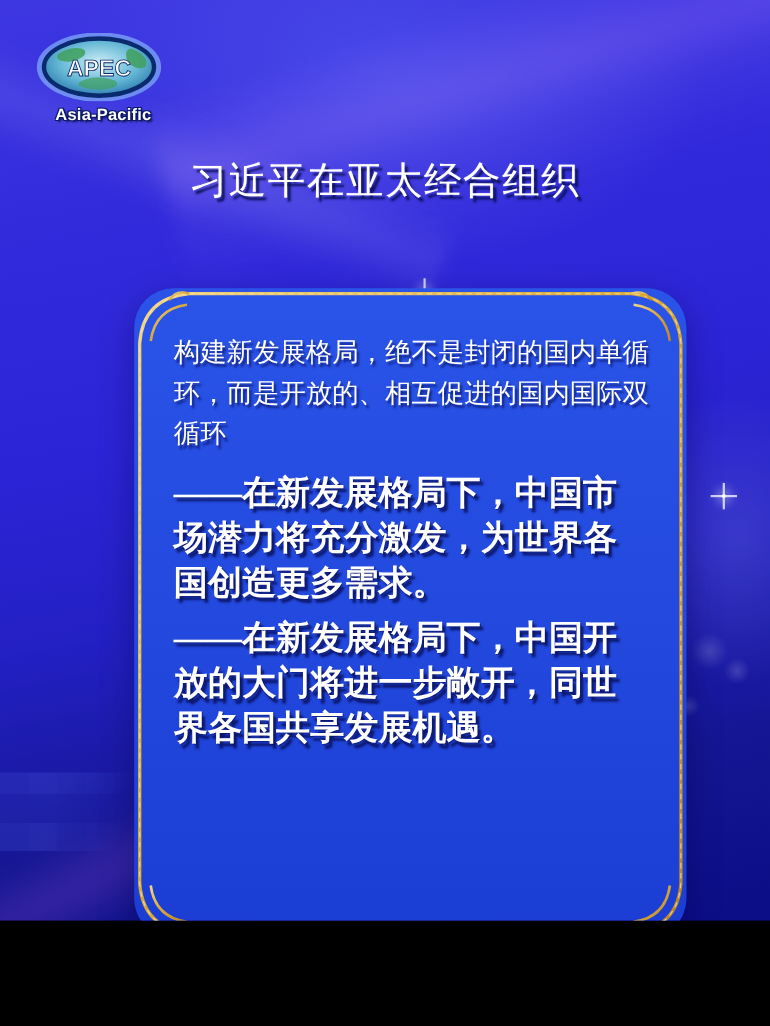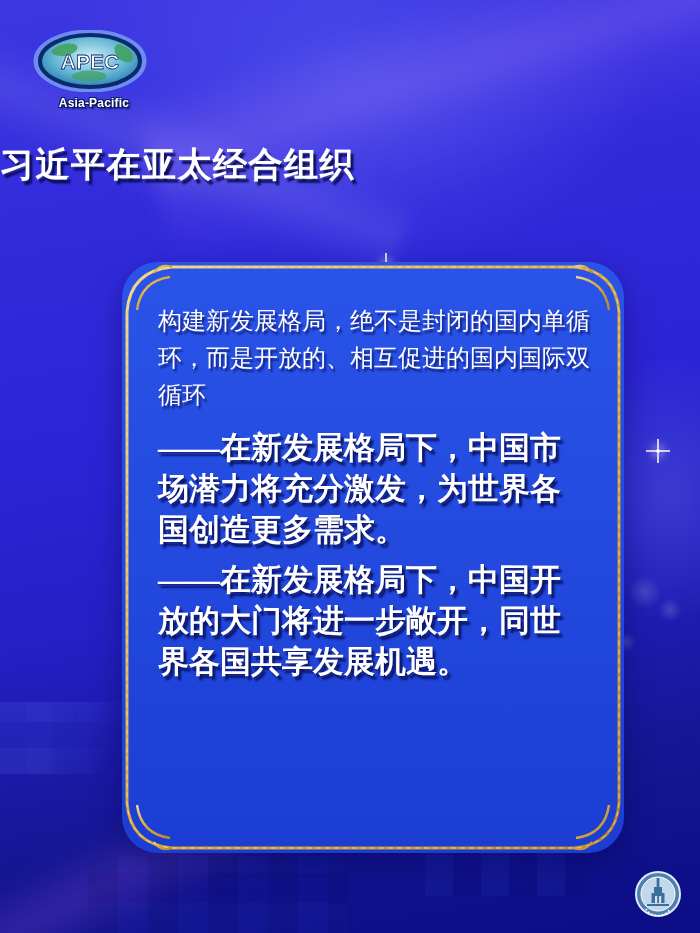--- a/index.html
+++ b/index.html
@@ -1,17 +1,17 @@
 <!DOCTYPE html>
 <html><head>
 <meta charset="utf-8">
 <style>
   html,body{margin:0;padding:0;background:#000;}
   .poster{
-    position:relative;width:700px;height:933px;overflow:hidden;
+    position:relative;width:700px;height:837px;overflow:hidden;
     font-family:"Liberation Sans",sans-serif;
     background:
       radial-gradient(ellipse 60% 30% at 50% 8%, rgba(110,130,255,.30), transparent 70%),
       linear-gradient(170deg,#3d37e2 0%,#322bdc 22%,#2b24d6 45%,#2320c4 62%,#141693 82%,#0a0d86 100%);
   }
   .fx{position:absolute;pointer-events:none;}
   .streak1{top:-60px;left:140px;width:720px;height:280px;transform:rotate(-17deg);
     background:linear-gradient(to bottom, transparent 18%, rgba(160,120,248,.30) 42%, rgba(140,110,240,.12) 58%, transparent 80%);
     filter:blur(9px);}
   .streak2{top:30px;left:-140px;width:560px;height:220px;transform:rotate(21deg);
@@ -42,26 +42,26 @@
     background:
       repeating-linear-gradient(90deg, rgba(0,0,70,.20) 0 30px, transparent 30px 60px),
       repeating-linear-gradient(0deg, rgba(60,80,220,.16) 0 30px, transparent 30px 60px);}
   .mosaicC{left:425px;top:838px;width:160px;height:58px;
     background:
       repeating-linear-gradient(90deg, rgba(70,100,255,.18) 0 28px, transparent 28px 56px),
       repeating-linear-gradient(0deg, rgba(10,10,110,.22) 0 28px, transparent 28px 56px);}
 
   
   .apec{position:absolute;left:24px;top:30px;width:140px;text-align:center;}
-  .apec-org{color:#fff;font-weight:bold;font-size:12px;line-height:15px;letter-spacing:.2px;
+  .apec-org{color:#fff;font-weight:bold;font-size:15px;line-height:15px;letter-spacing:.2px;
     text-shadow:1px 1px 0 #0a1a66,-1px 1px 0 #0a1a66,1px -1px 0 #0a1a66,-1px -1px 0 #0a1a66,2px 2px 2px rgba(0,0,40,.8);}
 
   
-  .title{position:absolute;left:0;top:141px;width:100%;text-align:left;color:#fff;
-    font-weight:bold;font-size:34px;line-height:47px;letter-spacing:1.5px;
+  .title{position:absolute;left:0;top:141px;width:100%;text-align:center;color:#fff;
+    font-weight:normal;font-size:34px;line-height:47px;letter-spacing:1.5px;
     text-shadow:3px 4px 2px rgba(7,14,80,.95), 0 0 1px rgba(255,255,255,.6);}
 
   
   .quote-box{position:absolute;left:102px;top:262px;width:502px;height:591px;
     border-radius:36px;
     background:linear-gradient(180deg,#2a54e8 0%,#2349de 50%,#1b3dd3 100%);
     box-shadow:0 10px 30px rgba(0,0,60,.35);margin-left:20px;}
   .frame{position:absolute;left:0;top:0;width:100%;height:100%;}
   .quote-content{position:absolute;left:36px;top:40px;width:432px;}
   .intro{margin:0 0 14px 0;color:#fff;font-size:24px;line-height:37px;font-weight:500;

